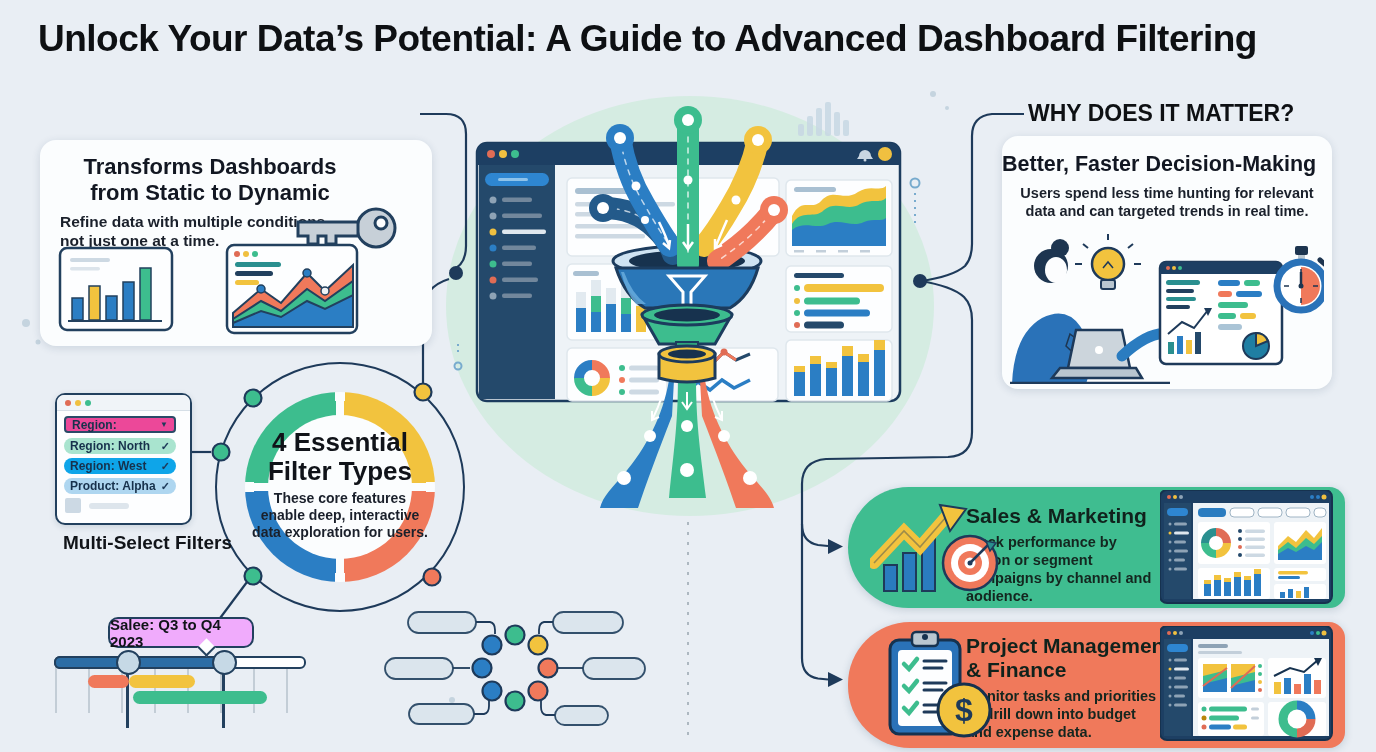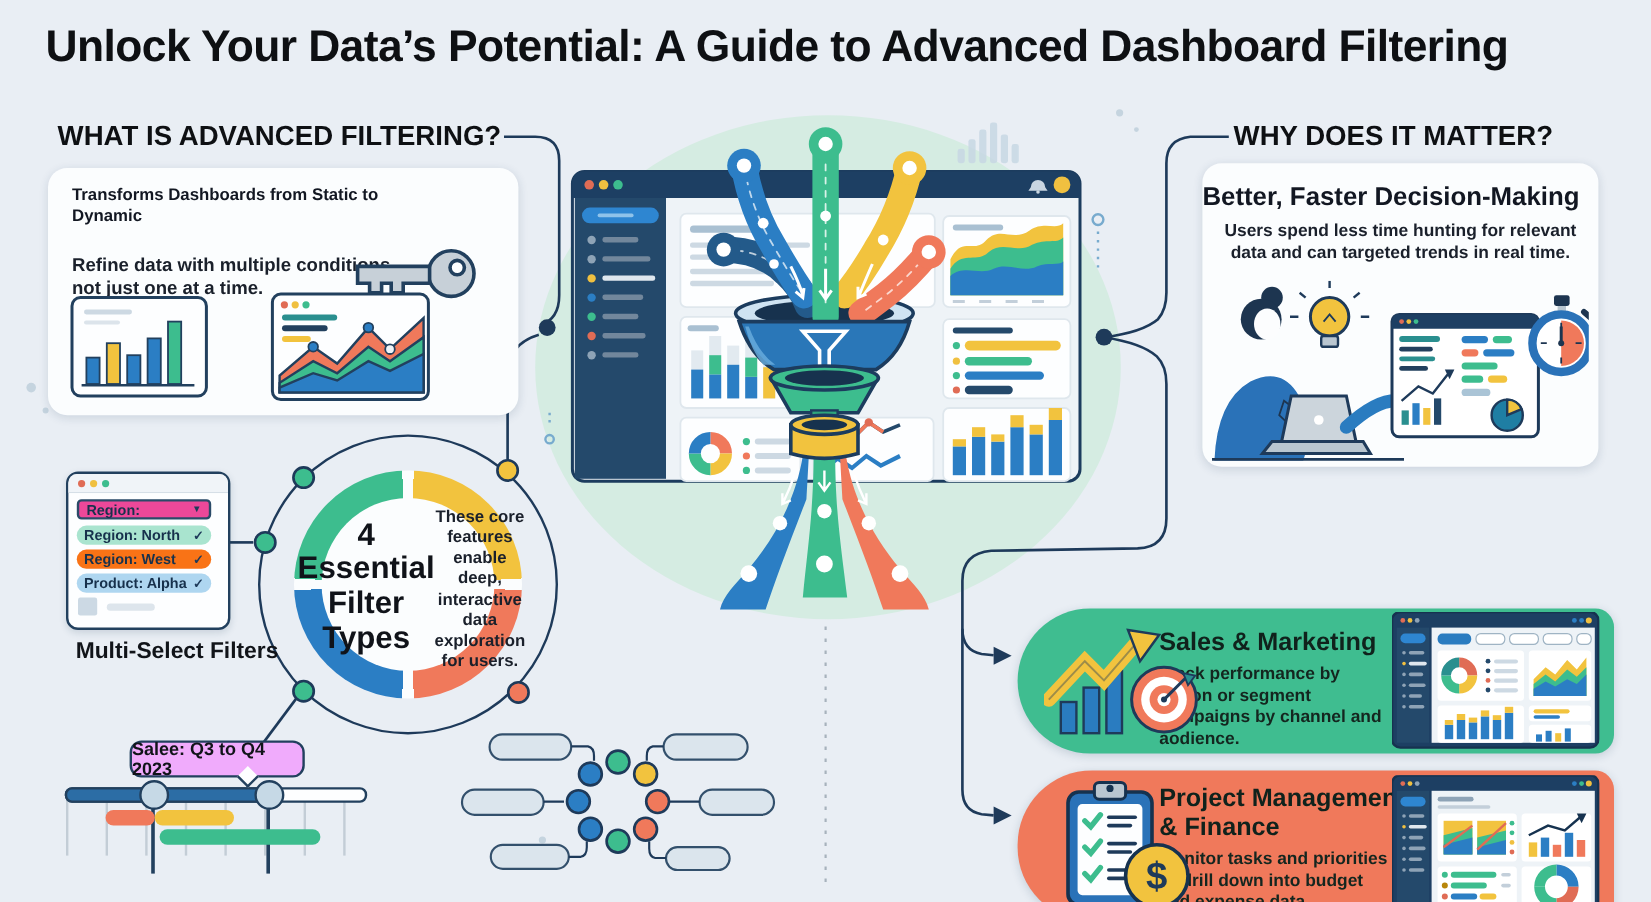--- a/index.html
+++ b/index.html
@@ -7,42 +7,42 @@
         font-family:"Liberation Sans",sans-serif;color:#14181f;}
   .abs{position:absolute;}
   svg{display:block;}
   .main-title{left:38px;top:18px;width:1320px;font-size:37px;font-weight:bold;
               letter-spacing:-0.5px;color:#0e1013;z-index:5;}
   .sec-head{font-size:23px;font-weight:bold;color:#0e1013;letter-spacing:0;z-index:5;}
   .sec-head.l{left:48px;top:100px;}
   .sec-head.r{left:1028px;top:100px;}
   .card{background:#fbfdfe;border-radius:16px;box-shadow:0 2px 8px rgba(30,60,90,.14);z-index:3;}
   .t-card{left:40px;top:140px;width:392px;height:206px;}
-  .t-card .ttl{left:20px;top:14px;width:300px;font-size:14px;font-weight:bold;line-height:1.2;color:#121722;}
+  .t-card .ttl{left:20px;top:14px;width:300px;font-size:22px;font-weight:bold;line-height:1.2;color:#121722;text-align:center;}
   .t-card .dsc{left:20px;top:72px;width:285px;font-size:15.5px;font-weight:bold;line-height:1.25;color:#1a202b;}
   
   .msel{left:55px;top:393px;width:133px;height:128px;background:#fdfeff;border:2.5px solid #22405e;
         border-radius:10px;z-index:3;box-shadow:0 2px 6px rgba(30,60,90,.15);}
   .msel .bar{position:absolute;left:0;top:0;right:0;height:15px;background:#f0f4f8;
              border-bottom:1px solid #d6dfe7;border-radius:7px 7px 0 0;}
   .msel .dot{position:absolute;top:5px;width:6px;height:6px;border-radius:50%;}
   .msel-row{position:absolute;left:7px;width:112px;height:16px;border-radius:8px;
             font-size:12px;font-weight:bold;color:#17314c;display:flex;align-items:center;
             padding:0 6px;box-sizing:border-box;justify-content:space-between;}
   .msel-dd{top:21px;height:17px;border:2px solid #2a4a68;border-radius:4px;background:#ec4899;}
   .chk{font-size:11px;color:#1e3a5a;}
   .dda{font-size:8px;color:#1e3a5a;}
   .caption{font-size:19px;font-weight:bold;color:#111419;text-align:center;z-index:4;}
   
   .donut-ring{left:245px;top:392px;width:190px;height:190px;border-radius:50%;z-index:2;
     background:conic-gradient(#fbfdfe 0deg 3deg,#f2c33e 3deg 87deg,#fbfdfe 87deg 93deg,
                #f0795b 93deg 177deg,#fbfdfe 177deg 183deg,#2b7ec4 183deg 267deg,
                #fbfdfe 267deg 273deg,#3dbd8e 273deg 357deg,#fbfdfe 357deg 360deg);}
   .donut-hole{left:268px;top:415px;width:144px;height:144px;border-radius:50%;background:#fbfdfe;z-index:2;}
-  .donut-text{left:248px;top:428px;width:184px;height:120px;z-index:3;display:flex;
+  .donut-text{left:248px;top:428px;width:184px;height:120px;z-index:3;display:flex;flex-direction:column;
               align-items:center;justify-content:flex-start;text-align:center;}
   .donut-text .ttl{font-size:26px;font-weight:bold;line-height:1.1;color:#101319;width:170px;}
   .donut-text .dsc{font-size:14px;font-weight:bold;line-height:1.22;color:#1a202b;width:180px;margin-top:5px;}
   
   .tooltip{left:108px;top:617px;width:142px;height:27px;background:#f0abfc;border:2.5px solid #22405e;
            border-radius:10px;z-index:3;display:flex;align-items:center;justify-content:center;
            font-size:15px;font-weight:bold;color:#111419;}
   .tooltip-tip{left:200px;top:641px;width:11px;height:11px;background:#fdfeff;border-right:2.5px solid #22405e;
                border-bottom:2.5px solid #22405e;transform:rotate(45deg);z-index:3;}
   .track-bg{left:54px;top:656px;width:248px;height:9px;background:#fdfeff;border:2px solid #22405e;
@@ -53,21 +53,21 @@
   .stem{width:2.5px;background:#22405e;z-index:1;}
   .tick{width:1.5px;height:46px;background:#c3cdd6;top:667px;z-index:0;}
   .gantt{height:13px;border-radius:7px;z-index:2;}
   
   .d-card{left:1002px;top:136px;width:330px;height:253px;}
   .d-card .ttl{left:0;top:16px;width:330px;text-align:left;font-size:21.5px;font-weight:bold;color:#121722;}
   .d-card .dsc{left:9px;top:48px;width:312px;text-align:center;font-size:14.5px;font-weight:bold;line-height:1.25;color:#1a202b;}
   .u-card{left:982px;top:396px;width:356px;height:96px;}
   .u-card .ttl{left:0;top:13px;width:356px;text-align:center;font-size:21px;font-weight:bold;color:#121722;}
   .u-card .dsc{left:22px;top:45px;width:312px;text-align:center;font-size:14.5px;font-weight:bold;line-height:1.25;color:#1a202b;}
-  .pill{width:497px;border-radius:62px 16px 16px 62px;z-index:3;box-shadow:0 2px 8px rgba(30,60,90,.18);margin-top:20px;}
+  .pill{width:497px;border-radius:62px 16px 16px 62px;z-index:3;box-shadow:0 2px 8px rgba(30,60,90,.18);}
   .pill.sales{left:848px;top:487px;height:121px;}
   .pill.pm{left:848px;top:622px;height:126px;}
   .pill .ttl{left:118px;font-size:21px;font-weight:bold;color:#10221c;line-height:1.15;}
   .pill .dsc{left:118px;font-size:14.5px;font-weight:bold;line-height:1.24;color:#14261f;}
 </style>
 </head>
 <body>
 
 <div class="page">
 
@@ -343,21 +343,20 @@
     </g>
 
     <g>
       <path d="M 219 258 H 275 V 282 Q 247 290 219 282 Z" fill="#f2c33e" stroke="#1c3c5e" stroke-width="3"></path>
       <ellipse cx="247" cy="258" rx="28" ry="8" fill="#f2c33e" stroke="#1c3c5e" stroke-width="3"></ellipse>
       <ellipse cx="247" cy="258" rx="19" ry="4.5" fill="#17324e"></ellipse>
     </g>
   </svg>
 
   <div class="abs main-title">Unlock Your Data’s Potential: A Guide to Advanced Dashboard Filtering</div>
-  <div class="abs sec-head l">WHAT IS ADVANCED FILTERING?</div>
   <div class="abs sec-head r">WHY DOES IT MATTER?</div>
 
   <div class="abs card t-card">
     <div class="abs ttl">Transforms Dashboards from Static to Dynamic</div>
     <div class="abs dsc">Refine data with multiple conditions, not just one at a time.</div>
     <svg class="abs" style="left:18px;top:106px" width="116" height="86" viewBox="0 0 116 86">
       <rect x="2" y="2" width="112" height="82" rx="7" fill="#fdfeff" stroke="#22405e" stroke-width="2.5"></rect>
       <rect x="12" y="12" width="40" height="4" rx="2" fill="#cdd9e3"></rect>
       <rect x="12" y="21" width="30" height="3.5" rx="1.75" fill="#dce4eb"></rect>
       <rect x="14" y="52" width="11" height="22" fill="#2b7ec4" stroke="#22405e" stroke-width="1.5"></rect>
@@ -398,21 +397,21 @@
       <span class="dot" style="left:28px;background:#3dbd8e"></span>
     </div>
     <div class="msel-row msel-dd">
       <span>Region:</span>
       <span class="dda">▼</span>
     </div>
     <div class="msel-row" style="top:43px;background:#a9e4cf">
       <span>Region: North</span>
       <span class="chk">✓</span>
     </div>
-    <div class="msel-row" style="top:63px;background:#f97316">
+    <div class="msel-row" style="top:63px;background:#0ea5e9">
       <span>Region: West</span>
       <span class="chk">✓</span>
     </div>
     <div class="msel-row" style="top:83px;background:#aed6f0">
       <span>Product: Alpha</span>
       <span class="chk">✓</span>
     </div>
     <div class="abs" style="left:8px;top:103px;width:16px;height:15px;background:#ccd9e4;border-radius:2px"></div>
     <div class="abs" style="left:32px;top:108px;width:40px;height:6px;background:#dde5ec;border-radius:3px"></div>
   </div>

